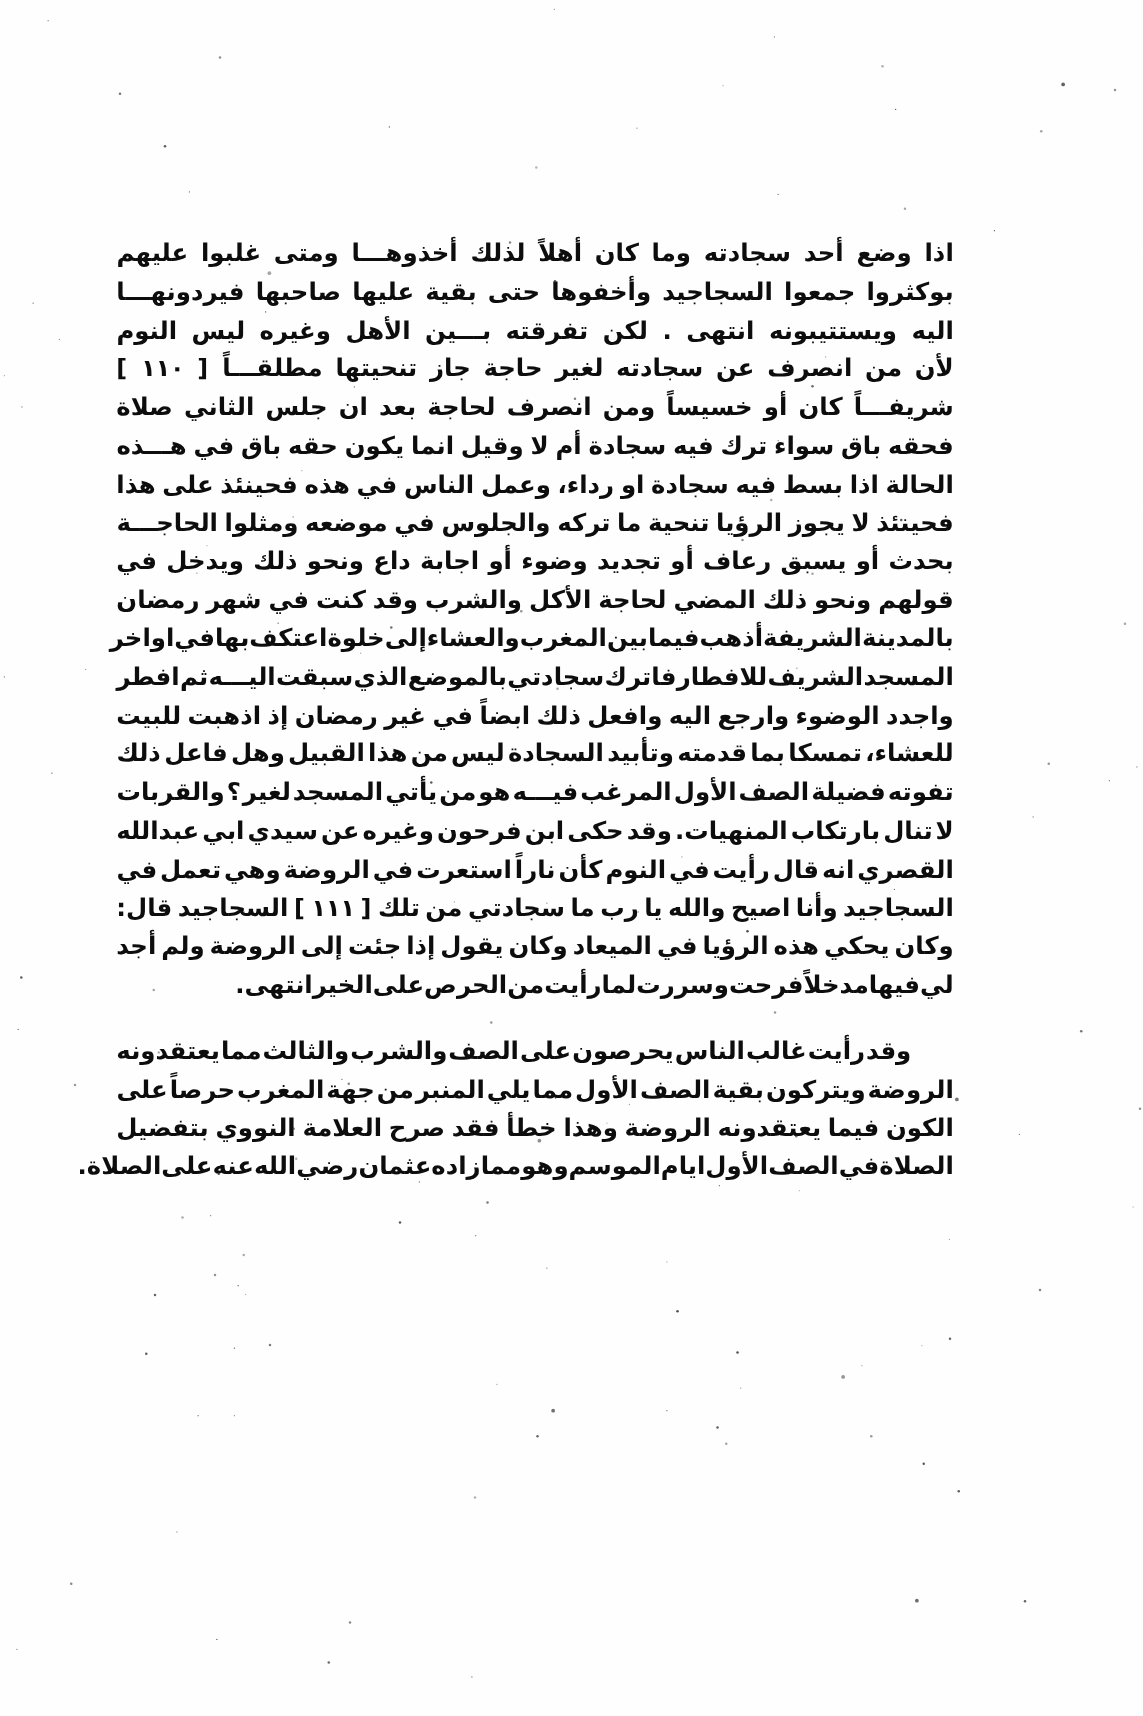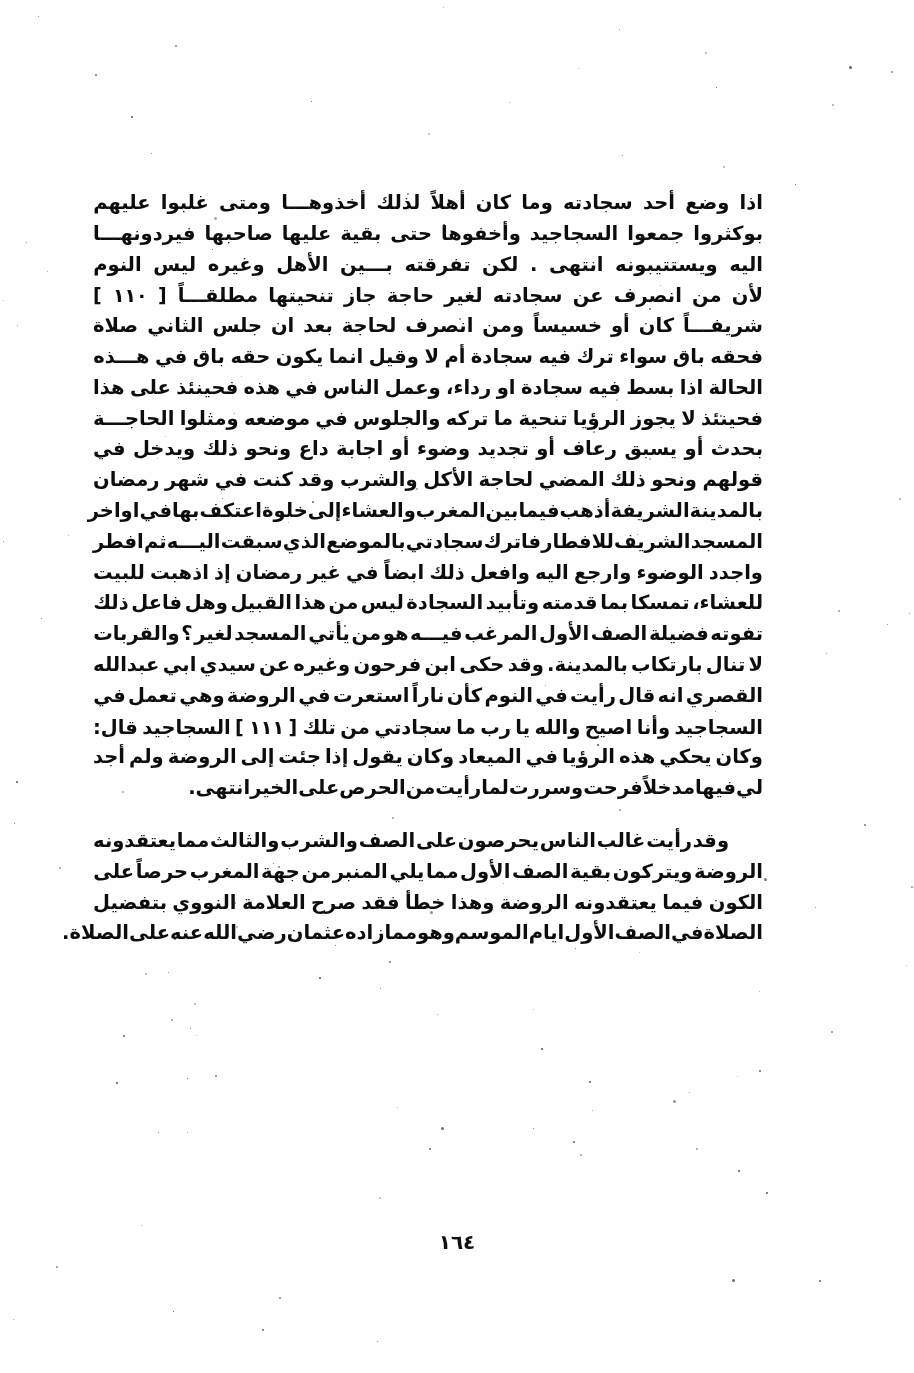--- a/index.html
+++ b/index.html
@@ -474,21 +474,21 @@
           <span class="w">يأتي</span>
           <span class="w">المسجد</span>
           <span class="w">لغير</span>
           <span class="w">؟</span>
           <span class="w">والقربات</span>
         </div>
         <div class="line">
           <span class="w">لا</span>
           <span class="w">تنال</span>
           <span class="w">بارتكاب</span>
-          <span class="w">بالمدينة.</span>
+          <span class="w">المنهيات.</span>
           <span class="w">وقد</span>
           <span class="w">حكى</span>
           <span class="w">ابن</span>
           <span class="w">فرحون</span>
           <span class="w">وغيره</span>
           <span class="w">عن</span>
           <span class="w">سيدي</span>
           <span class="w">ابي</span>
           <span class="w">عبدالله</span>
         </div>
@@ -613,15 +613,14 @@
           <span class="w">رضي</span>
           <span class="w">الله</span>
           <span class="w">عنه</span>
           <span class="w">على</span>
           <span class="w">الصلاة</span>
           <span class="w">.</span>
         </div>
       </div>
     </div>
 
-  <div id="pagenum">١٦٤</div>
 
 </div>
 
 </body></html>

